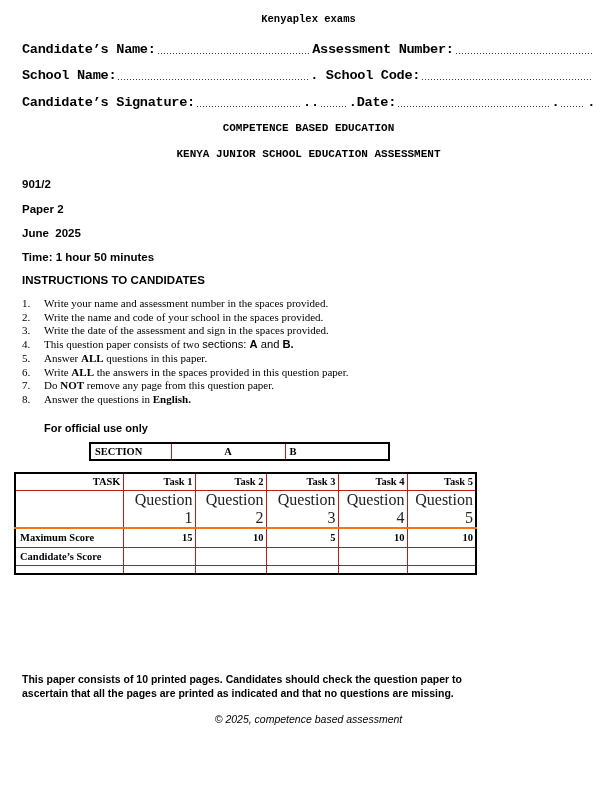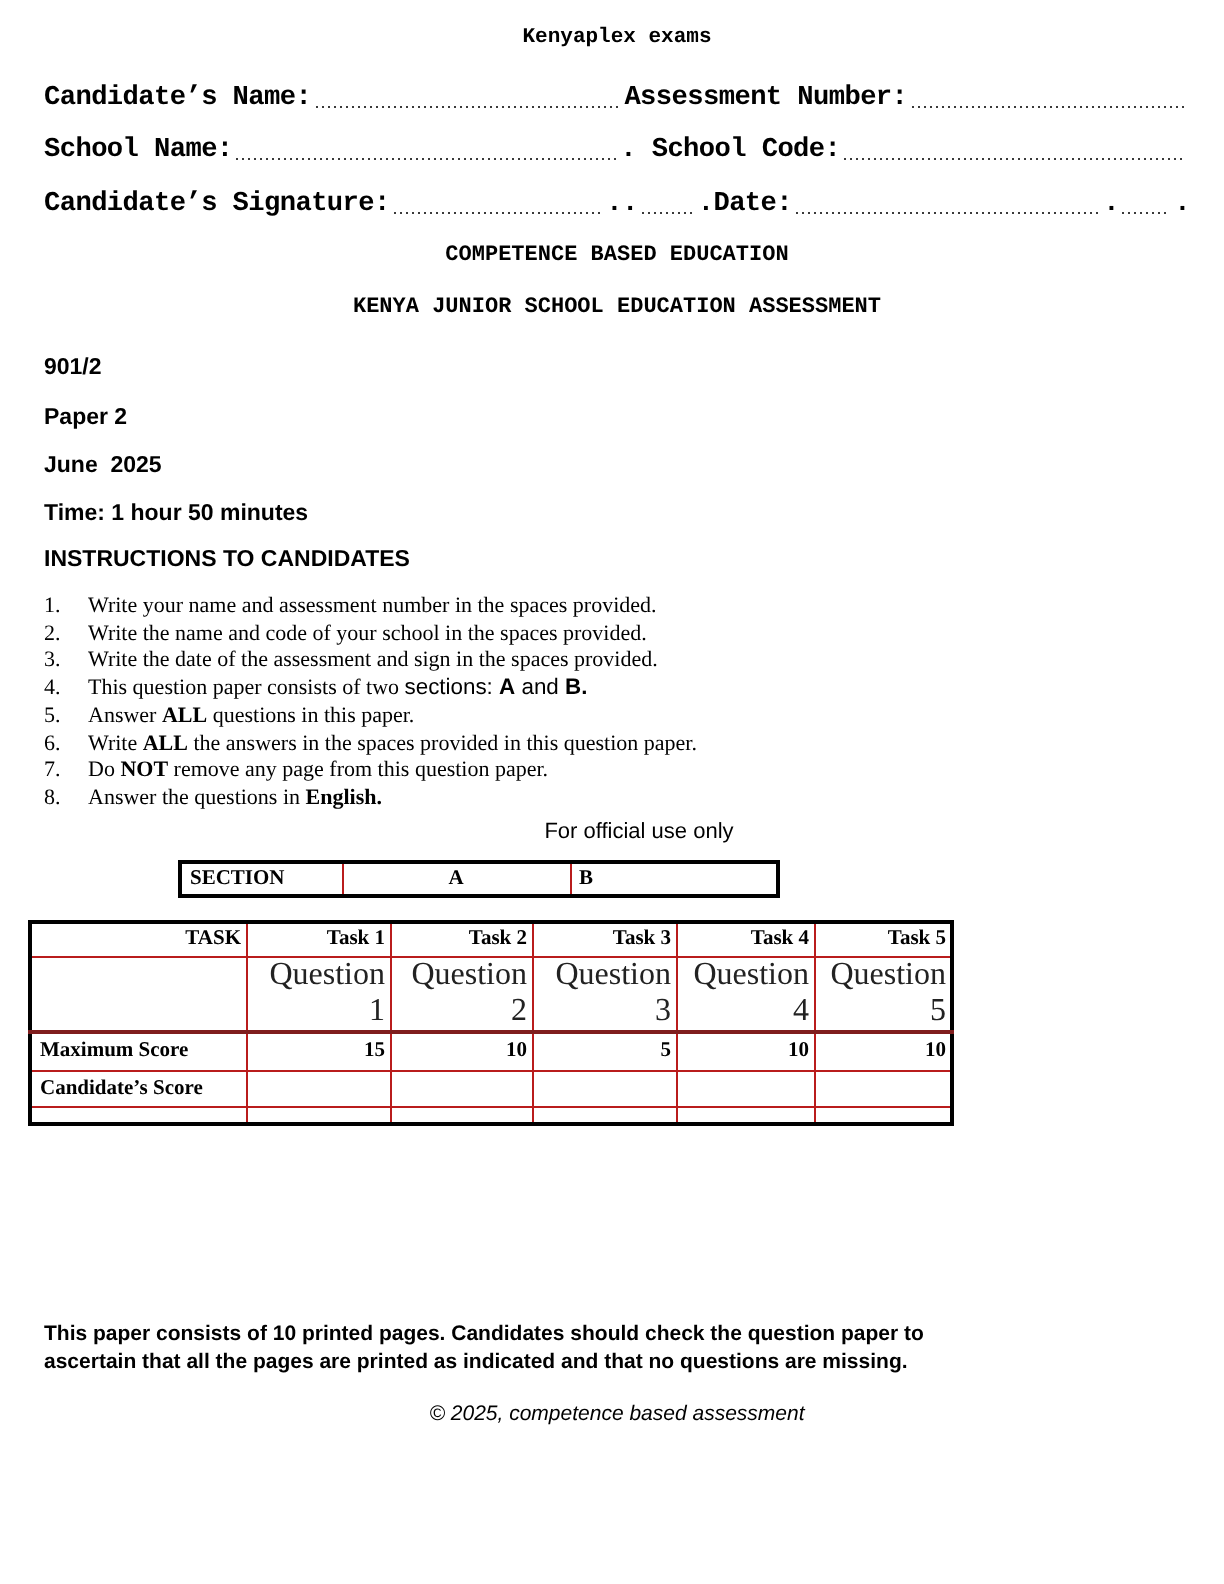--- a/index.html
+++ b/index.html
@@ -29,38 +29,38 @@
   .subject-sub{font-weight:normal;font-style:italic;}
 
   .ins-list{margin-top:11px;font-size:11px;line-height:13.7px;}
   .ins-item{display:flex;}
   .ins-num{width:15px;flex:0 0 15px;}
   .ins-gap{width:7px;flex:0 0 7px;}
   .ins-text{white-space:pre-wrap;}
   .b{font-weight:bold;}
   .sans-seg{font-family:"Liberation Sans",sans-serif;font-size:11.2px;}
 
-  .official{margin-top:3px;text-align:center;padding-left:22px;
-            font-family:"Liberation Sans",sans-serif;font-weight:normal;
+  .official{margin-top:15px;text-align:left;padding-left:22px;
+            font-family:"Liberation Sans",sans-serif;font-weight:bold;
             font-size:11px;line-height:13px;}
 
   table{border-collapse:collapse;table-layout:fixed;}
   td{border:1px solid #b91c1c;overflow:hidden;}
 
   .section-table{margin-top:7px;margin-left:67px;width:299px;border:2px solid #000;}
   .section-table td{font-size:10.5px;font-weight:bold;padding:1px 4px;height:13px;}
   .section-table .ca{text-align:center;}
 
   .task-table{margin-top:11px;margin-left:-8px;width:461px;border:2px solid #000;
               font-size:10.5px;}
   .task-table td{text-align:right;padding:0 2px;}
   .task-table .hdr{font-weight:bold;height:16px;}
   .task-table .qcell{font-weight:normal;font-size:16px;color:#222;}
   .task-table .sliver-cell{height:4px;border-top:1px solid #000;}
-  .task-table .score-row td{border-top:2px solid #7f1d1d;height:18px;}
+  .task-table .score-row td{border-top:2px solid #f97316;height:18px;}
   .task-table .lbl{font-weight:bold;text-align:left;padding-left:4px;}
   .task-table .val{font-weight:bold;}
   .task-table .thin-row td{height:7px;}
 
   .footer-bold{margin-top:97px;font-family:"Liberation Sans",sans-serif;
                font-weight:bold;font-size:10.5px;line-height:14px;}
   .copyright{margin-top:13px;text-align:center;font-family:"Liberation Sans",sans-serif;
              font-style:italic;font-size:10.5px;line-height:12px;}
 </style>
 </head>

